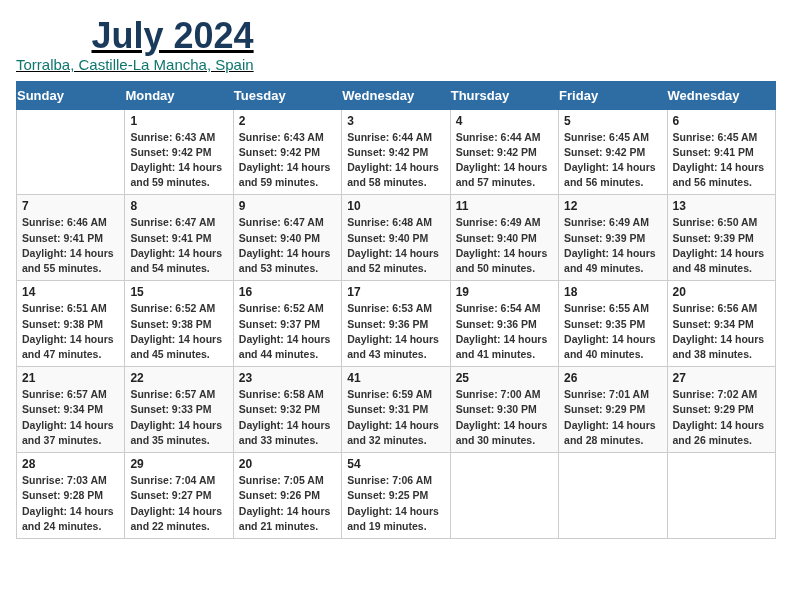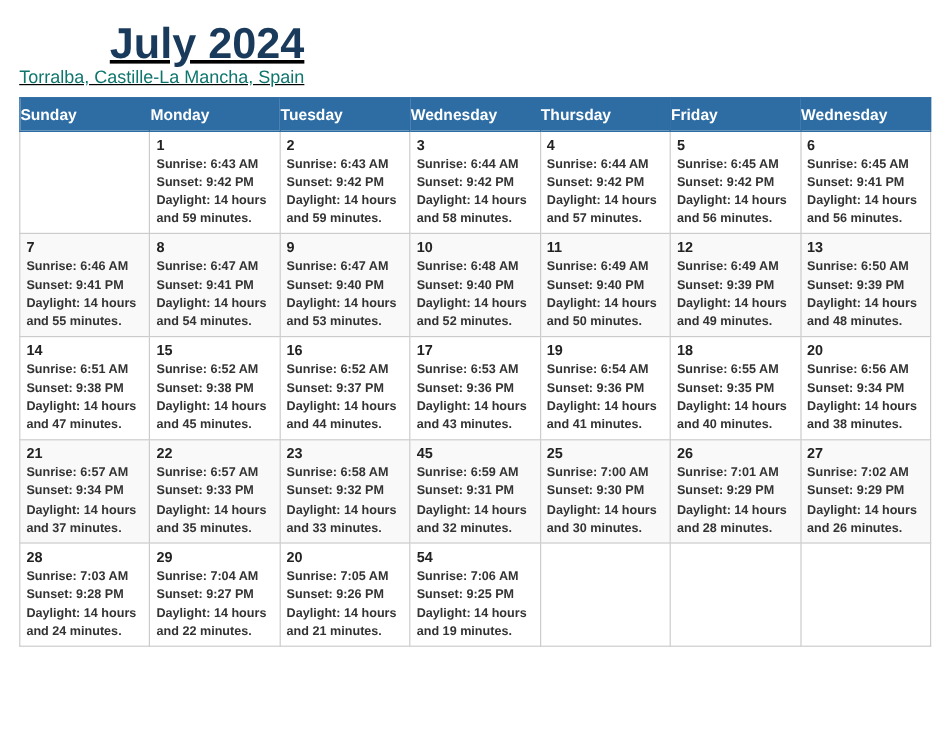--- a/index.html
+++ b/index.html
@@ -205,21 +205,21 @@
         </td>
         <td>
           <span class="day-num">22</span>
           <div class="day-info">Sunrise: 6:57 AM<br>Sunset: 9:33 PM<br>Daylight: 14 hours<br>and 35 minutes.</div>
         </td>
         <td>
           <span class="day-num">23</span>
           <div class="day-info">Sunrise: 6:58 AM<br>Sunset: 9:32 PM<br>Daylight: 14 hours<br>and 33 minutes.</div>
         </td>
         <td>
-          <span class="day-num">45</span>
+          <span class="day-num">41</span>
           <div class="day-info">Sunrise: 6:59 AM<br>Sunset: 9:31 PM<br>Daylight: 14 hours<br>and 32 minutes.</div>
         </td>
         <td>
           <span class="day-num">25</span>
           <div class="day-info">Sunrise: 7:00 AM<br>Sunset: 9:30 PM<br>Daylight: 14 hours<br>and 30 minutes.</div>
         </td>
         <td>
           <span class="day-num">26</span>
           <div class="day-info">Sunrise: 7:01 AM<br>Sunset: 9:29 PM<br>Daylight: 14 hours<br>and 28 minutes.</div>
         </td>

